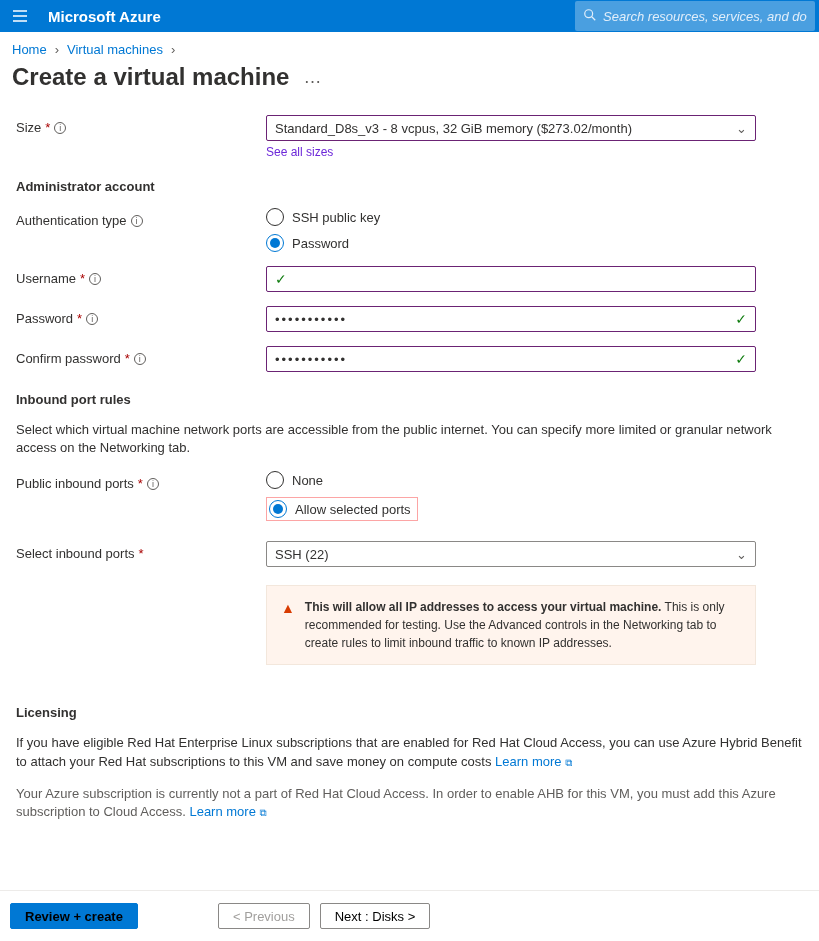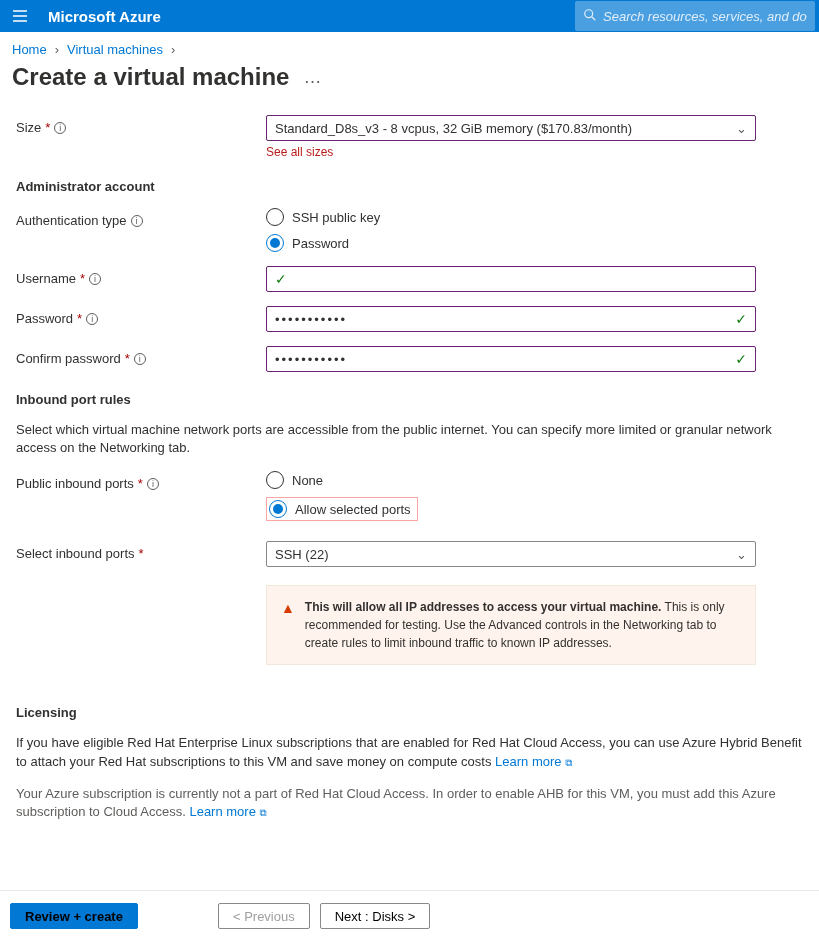--- a/index.html
+++ b/index.html
@@ -18,21 +18,21 @@
   .title-dots { margin-left: 14px; color: #605e5c; font-size: 18px; cursor: pointer; letter-spacing: 1px; }
   .content { padding: 0 16px 120px; }
   .row { display: flex; align-items: flex-start; margin-bottom: 14px; }
   .label-col { width: 250px; padding-top: 5px; font-size: 13px; display: flex; align-items: center; gap: 4px; }
   .field-col { width: 490px; }
   .req { color: #a80000; }
   .info-icon { color: #605e5c; font-size: 12px; border: 1px solid #605e5c; border-radius: 50%; width: 12px; height: 12px; display: inline-flex; align-items: center; justify-content: center; font-size: 9px; cursor: help; }
   .dropdown { border: 1px solid #8a8886; border-radius: 2px; height: 26px; display: flex; align-items: center; padding: 0 8px; font-size: 13px; cursor: pointer; background: #fff; justify-content: space-between; }
   .dropdown.validated { border-color: #6b2374; }
   .chevron { color: #605e5c; }
-  .link { color: #b91c1c; font-size: 13px; cursor: pointer; }
+  .link { color: #6d28d9; font-size: 13px; cursor: pointer; }
   .link.small { font-size: 12px; margin-top: 4px; display: inline-block; }
   .section-head { font-weight: 600; font-size: 13px; margin: 20px 0 14px; }
   .radio-group { display: flex; flex-direction: column; gap: 8px; }
   .radio-item { display: flex; align-items: center; gap: 8px; cursor: pointer; }
   .radio-circle { width: 18px; height: 18px; border: 1px solid #323130; border-radius: 50%; display: flex; align-items: center; justify-content: center; background: #fff; }
   .radio-circle.selected::after { content: ""; width: 10px; height: 10px; background: #0078d4; border-radius: 50%; display: block; }
   .radio-circle.selected { border-color: #0078d4; }
   .radio-item.boxed { border: 1px solid #fca5a5; padding: 2px 6px 2px 2px; display: inline-flex; }
   .text-input { border: 1px solid #6b2374; border-radius: 2px; height: 26px; padding: 0 8px; font-size: 13px; width: 100%; display: flex; align-items: center; justify-content: space-between; }
   .text-input input { border: none; outline: none; font-size: 13px; width: 100%; font-family: inherit; }
@@ -86,21 +86,21 @@
 <div class="content">
 
   <div class="row">
     <div class="label-col">
       <span>Size</span>
       <span class="req">*</span>
       <span class="info-icon">i</span>
     </div>
     <div class="field-col">
       <div class="dropdown validated">
-        <span>Standard_D8s_v3 - 8 vcpus, 32 GiB memory ($170.83/month)</span>
+        <span>Standard_D8s_v3 - 8 vcpus, 32 GiB memory ($273.02/month)</span>
         <span class="chevron">⌄</span>
       </div>
       <span class="link small">See all sizes</span>
     </div>
   </div>
 
   <div class="section-head">Administrator account</div>
 
   <div class="row">
     <div class="label-col">

